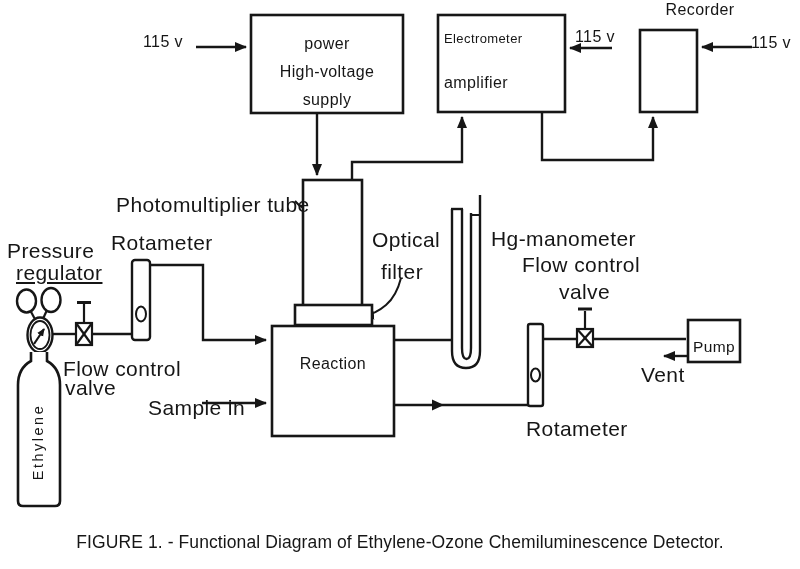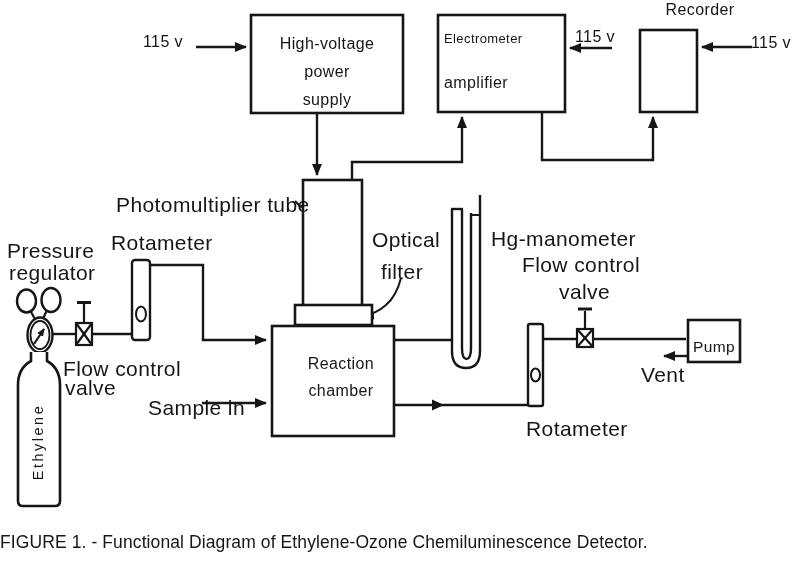--- a/index.html
+++ b/index.html
@@ -5,21 +5,21 @@
   html,body{margin:0;padding:0;background:#ffffff;}
   .stage{
     position:relative;width:800px;height:569px;background:#ffffff;overflow:hidden;
     font-family:"Liberation Sans","DejaVu Sans",sans-serif;color:#161616;
   }
   .stage svg{position:absolute;left:0;top:0;}
   .lbl{position:absolute;white-space:nowrap;font-size:21px;letter-spacing:0.4px;line-height:1.2;}
   .boxtext{position:absolute;text-align:center;font-size:16px;letter-spacing:0.4px;}
   .vtext{position:absolute;transform:rotate(-90deg);text-align:center;font-size:14.5px;letter-spacing:2.5px;}
   .caption{
-    position:absolute;left:0;top:532px;width:800px;
+    position:absolute;left:0;top:532px;width:800px;text-align:center;
     font-size:17.5px;letter-spacing:0.1px;white-space:nowrap;
   }
 </style>
 </head>
 <body>
 
 <div class="stage">
 
   <svg width="800" height="569" viewBox="0 0 800 569">
     <defs>
@@ -108,43 +108,42 @@
     </g>
   </svg>
 
   <div class="lbl" style="left:143px;top:32px;font-size:16px;">115 v</div>
   <div class="lbl" style="left:575px;top:27px;font-size:16px;">115 v</div>
   <div class="lbl" style="left:751px;top:33px;font-size:16px;">115 v</div>
 
   <div class="boxtext" style="left:650px;top:1px;width:100px;">Recorder</div>
 
   <div class="boxtext" style="left:251px;top:30px;width:152px;line-height:28px;">
+    <div>power</div>
     <div>High-voltage</div>
-    <div>power</div>
     <div>supply</div>
   </div>
 
   <div class="lbl" style="left:444px;top:31px;font-size:13px;">Electrometer</div>
   <div class="lbl" style="left:444px;top:73px;font-size:16px;">amplifier</div>
 
   <div class="lbl" style="left:116px;top:192px;">Photomultiplier tube</div>
 
   <div class="lbl" style="left:111px;top:230px;">Rotameter</div>
 
   <div class="lbl" style="left:7px;top:238px;">Pressure</div>
-  <div class="lbl" style="left:9px;top:260px;">regulator</div>
+  <div class="lbl" style="left:16px;top:260px;text-decoration:underline;">regulator</div>
 
   <div class="lbl" style="left:63px;top:356px;">Flow control</div>
   <div class="lbl" style="left:65px;top:375px;">valve</div>
 
   <div class="lbl" style="left:112px;top:395px;margin-left:36px;">Sample in</div>
 
-  <div class="boxtext" style="left:256px;top:350px;width:122px;line-height:27px;padding-left:24px;">
+  <div class="boxtext" style="left:272px;top:350px;width:122px;line-height:27px;">
     <div>Reaction</div>
-    <div>chamber</div>
   </div>
 
   <div class="lbl" style="left:372px;top:227px;">Optical</div>
   <div class="lbl" style="left:381px;top:259px;">filter</div>
 
   <div class="lbl" style="left:491px;top:226px;">Hg-manometer</div>
 
   <div class="lbl" style="left:522px;top:252px;">Flow control</div>
   <div class="lbl" style="left:559px;top:279px;">valve</div>
 

